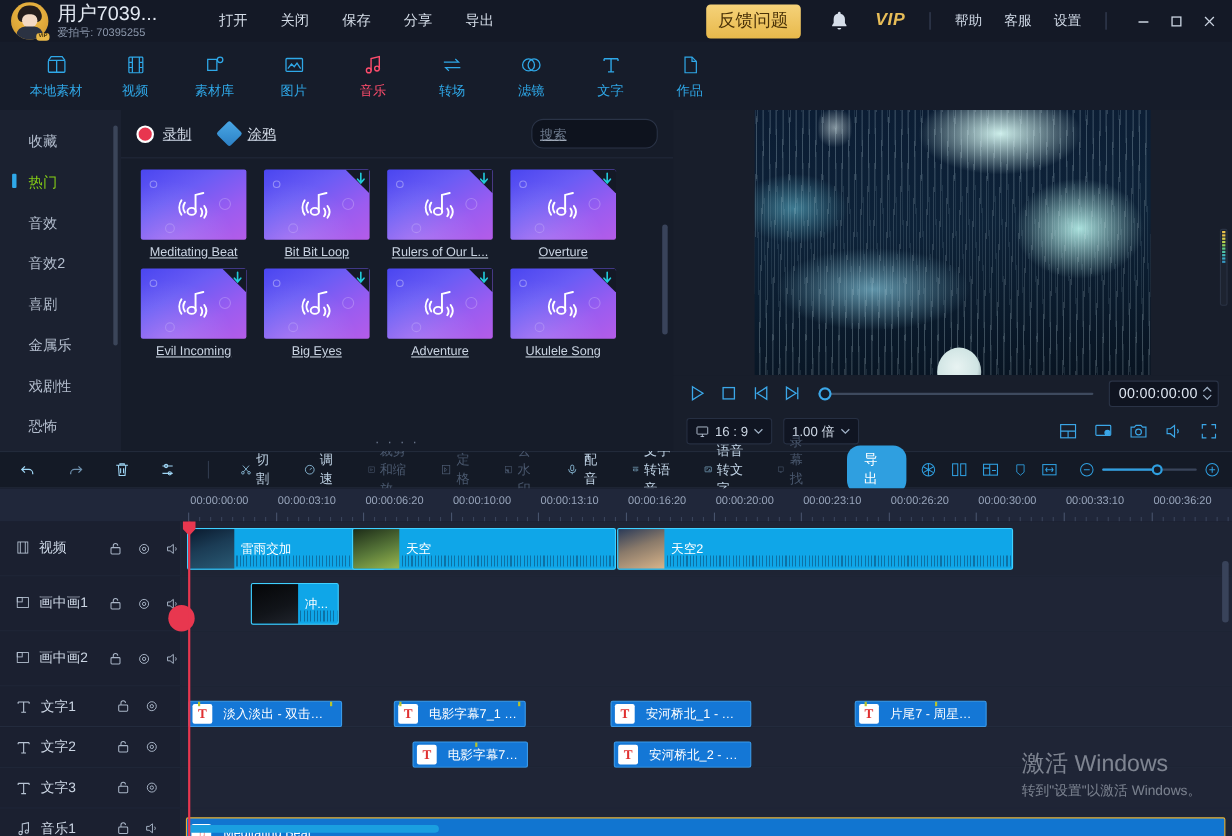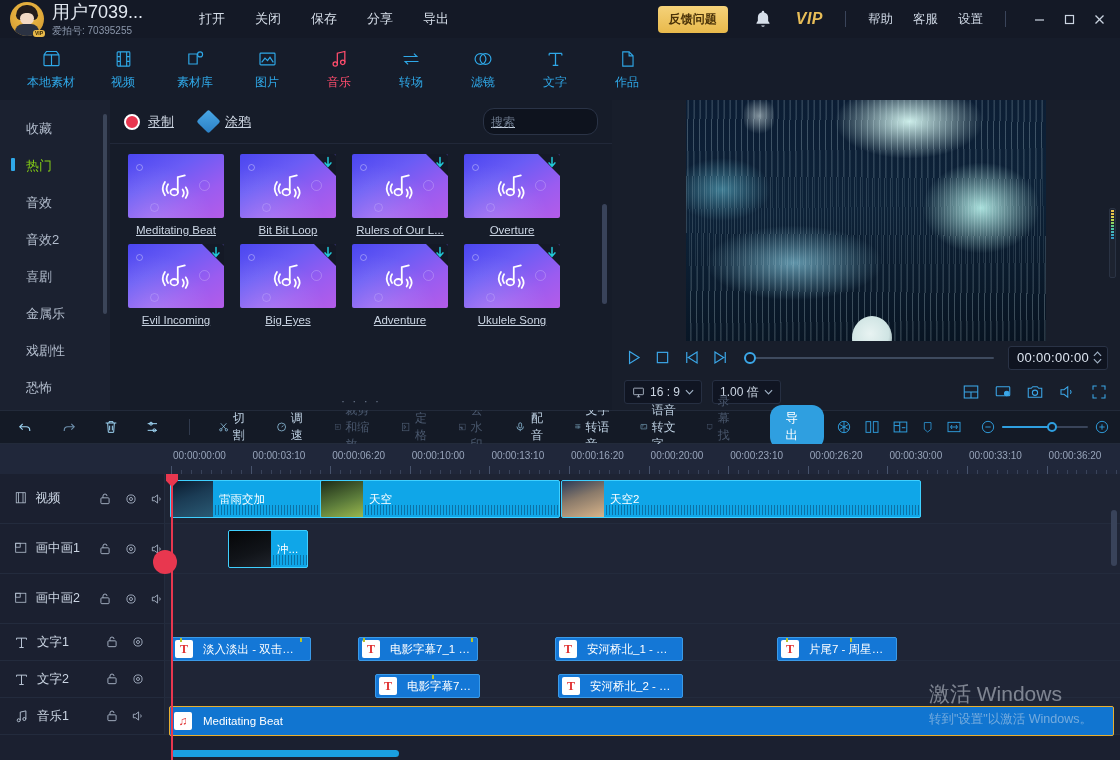--- a/index.html
+++ b/index.html
@@ -44,22 +44,22 @@
   .user-block { margin-left: 8px; line-height: 1.25; }
   .user-name { font-size: 18px; color: #e3e9f2; }
   .user-id { font-size: 10px; color: #8b97ab; margin-top:1px; }
   .menu-items { display: flex; margin-left: 42px; gap: 2px; }
   .menu-item {
     font-size: 13px; color: #d7dfea; padding: 6px 14px; cursor: pointer; border-radius: 3px;
   }
   .title-right { margin-left: auto; display: flex; align-items: center; gap: 0; padding-right: 6px; }
   .feedback-btn {
     background: linear-gradient(180deg,#f5d27a,#e8b94b);
-    color: #4a3208; font-size: 12px; padding: 5px 11px; border-radius: 4px;
-    cursor: pointer; margin-right: 24px; font-weight:700;
+    color: #4a3208; font-size: 16px; padding: 5px 11px; border-radius: 4px;
+    cursor: pointer; margin-right: 24px; font-weight:400;
   }
   .bell { width:22px; height:22px; position:relative; cursor:pointer; margin-right:22px; }
   .bell svg { width:100%; height:100%; display:block; }
   .vip-badge {
     color:#e7bd58; font-size:16px; font-weight:bold; font-style:italic;
     letter-spacing:0.5px; cursor:pointer; margin-right:10px;
   }
   .tb-sep { width:1px; height:16px; background:#3a445a; margin:0 12px; }
   .tb-link { font-size:12.5px; color:#cfd8e5; padding:4px 10px; cursor:pointer; }
   .win-ctrls { display:flex; align-items:center; margin-left:6px; }
@@ -1178,20 +1178,39 @@
               </div>
               <div class="clip text" style="left:393px;width:125px">
                 <span class="tbadge">T</span>
                 <span class="cname">安河桥北_2 - TO A...</span>
 
               </div>
             </div>
           </div>
           <div class="track-row short">
             <div class="track-head">
+       <span class="th-ic"><svg viewBox="0 0 24 24" fill="none" stroke="currentColor" stroke-width="1.6">
+                  <path d="M4 5h16M12 5v15M8.5 20h7M4 5v2.5M20 5v2.5"></path>
+                </svg></span>
+       <span class="th-name">文字3</span>
+       <span class="th-btns">
+                <span class="th-btn"><svg viewBox="0 0 24 24" fill="none" stroke="currentColor" stroke-width="1.6">
+                    <rect x="5" y="10" width="14" height="10" rx="1.5"></rect>
+                    <path d="M8.5 10V7a3.5 3.5 0 017 0"></path>
+                  </svg></span>
+                <span class="th-btn"><svg viewBox="0 0 24 24" fill="none" stroke="currentColor" stroke-width="1.5">
+                    <circle cx="12" cy="12" r="7"></circle>
+                    <circle cx="12" cy="12" r="2.6"></circle>
+                  </svg></span>
+              </span>
+     </div>
+     <div class="track-body"></div>
+          </div>
+          <div class="track-row short">
+            <div class="track-head">
        <span class="th-ic"><svg viewBox="0 0 24 24" fill="none" stroke="currentColor" stroke-width="1.5">
                   <path d="M10 18V5l9-2v13"></path>
                   <circle cx="7.5" cy="18" r="2.4"></circle>
                   <circle cx="16.5" cy="16" r="2.4"></circle>
                 </svg></span>
        <span class="th-name">音乐1</span>
        <span class="th-btns">
                 <span class="th-btn"><svg viewBox="0 0 24 24" fill="none" stroke="currentColor" stroke-width="1.6">
                     <rect x="5" y="10" width="14" height="10" rx="1.5"></rect>
                     <path d="M8.5 10V7a3.5 3.5 0 017 0"></path>

